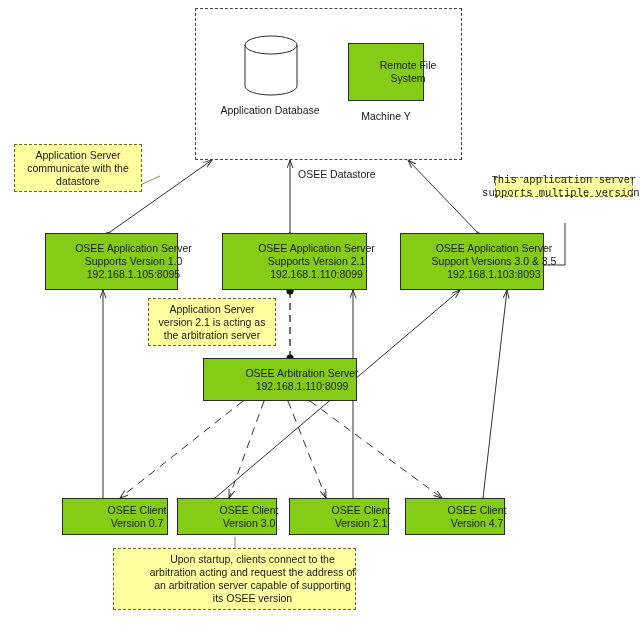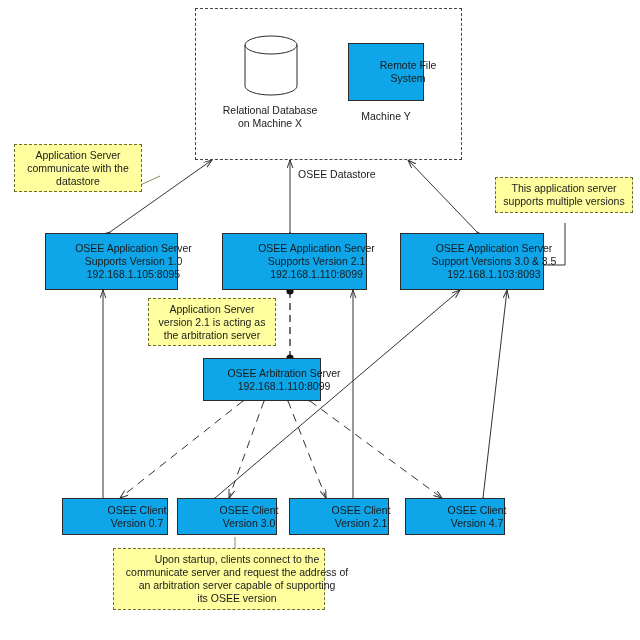--- a/index.html
+++ b/index.html
@@ -23,21 +23,21 @@
     position: absolute;
     left: 0;
     top: 0;
     width: 640px;
     height: 640px;
     pointer-events: none;
   }
   .node {
     position: absolute;
     box-sizing: border-box;
-    background: #0ea5e9;
+    background: #84cc16;
     border: 1px solid #2b2b2b;
     display: flex;
     flex-direction: column;
     align-items: center;
     justify-content: center;
     text-align: center;
     color: #1a1a1a;
     font-size: 10.5px;
     line-height: 13px;
     z-index: 3;
@@ -132,22 +132,21 @@
   <div class="boundary" style="left:195px; top:8px; width:267px; height:152px;"></div>
 
   <svg class="cyl" style="left:242px; top:33px;" width="58" height="66" viewBox="0 0 58 66">
     <ellipse cx="29" cy="12" rx="26" ry="9" fill="#ffffff" stroke="#2b2b2b" stroke-width="1"></ellipse>
     <path d="M3,12 L3,53" fill="none" stroke="#2b2b2b" stroke-width="1"></path>
     <path d="M55,12 L55,53" fill="none" stroke="#2b2b2b" stroke-width="1"></path>
     <path d="M3,53 A26,9 0 0 0 55,53" fill="none" stroke="#2b2b2b" stroke-width="1"></path>
   </svg>
 
   <div class="caption" style="left:205px; top:104px; width:130px;">
-    <span class="ln">Relational Database</span>
-    <span class="ln">on Machine X</span>
+    <span class="ln">Application Database</span>
   </div>
 
   <div class="node" style="left:348px; top:43px; width:76px; height:58px;">
     <span class="ln">Remote File</span>
     <span class="ln">System</span>
   </div>
 
   <div class="caption" style="left:346px; top:110px; width:80px;">
     <span class="ln">Machine Y</span>
   </div>
@@ -155,34 +154,34 @@
   <div class="caption" style="left:298px; top:168px; width:100px; text-align:left;">
     <span class="ln">OSEE Datastore</span>
   </div>
 
   <div class="note" style="left:14px; top:144px; width:128px; height:48px;">
     <span class="ln">Application Server</span>
     <span class="ln">communicate with the</span>
     <span class="ln">datastore</span>
   </div>
 
-  <div class="note" style="left:495px; top:177px; width:138px; height:36px;">
+  <div class="note" style="left:495px; top:177px; width:138px; height:20px;font-family:Liberation Mono, monospace;">
     <span class="ln">This application server</span>
     <span class="ln">supports multiple versions</span>
   </div>
 
   <div class="note" style="left:148px; top:298px; width:128px; height:48px;">
     <span class="ln">Application Server</span>
     <span class="ln">version 2.1 is acting as</span>
     <span class="ln">the arbitration server</span>
   </div>
 
-  <div class="note" style="left:113px; top:548px; width:212px; height:62px;padding-left:36px;">
+  <div class="note" style="left:113px; top:548px; width:243px; height:62px;padding-left:36px;">
     <span class="ln">Upon startup, clients connect to the</span>
-    <span class="ln">communicate server and request the address of</span>
+    <span class="ln">arbitration acting and request the address of</span>
     <span class="ln">an arbitration server capable of supporting</span>
     <span class="ln">its OSEE version</span>
   </div>
 
   <div class="node" style="left:45px; top:233px; width:133px; height:57px;">
     <span class="ln">OSEE Application Server</span>
     <span class="ln">Supports Version 1.0</span>
     <span class="ln">192.168.1.105:8095</span>
   </div>
 
@@ -191,21 +190,21 @@
     <span class="ln">Supports Version 2.1</span>
     <span class="ln">192.168.1.110:8099</span>
   </div>
 
   <div class="node" style="left:400px; top:233px; width:144px; height:57px;">
     <span class="ln">OSEE Application Server</span>
     <span class="ln">Support Versions 3.0 &amp; 3.5</span>
     <span class="ln">192.168.1.103:8093</span>
   </div>
 
-  <div class="node" style="left:203px; top:358px; width:118px; height:43px;">
+  <div class="node" style="left:203px; top:358px; width:154px; height:43px;">
     <span class="ln">OSEE Arbitration Server</span>
     <span class="ln">192.168.1.110:8099</span>
   </div>
 
   <div class="node" style="left:62px; top:498px; width:106px; height:37px;">
     <span class="ln">OSEE Client</span>
     <span class="ln">Version 0.7</span>
   </div>
 
   <div class="node" style="left:177px; top:498px; width:100px; height:37px;">

